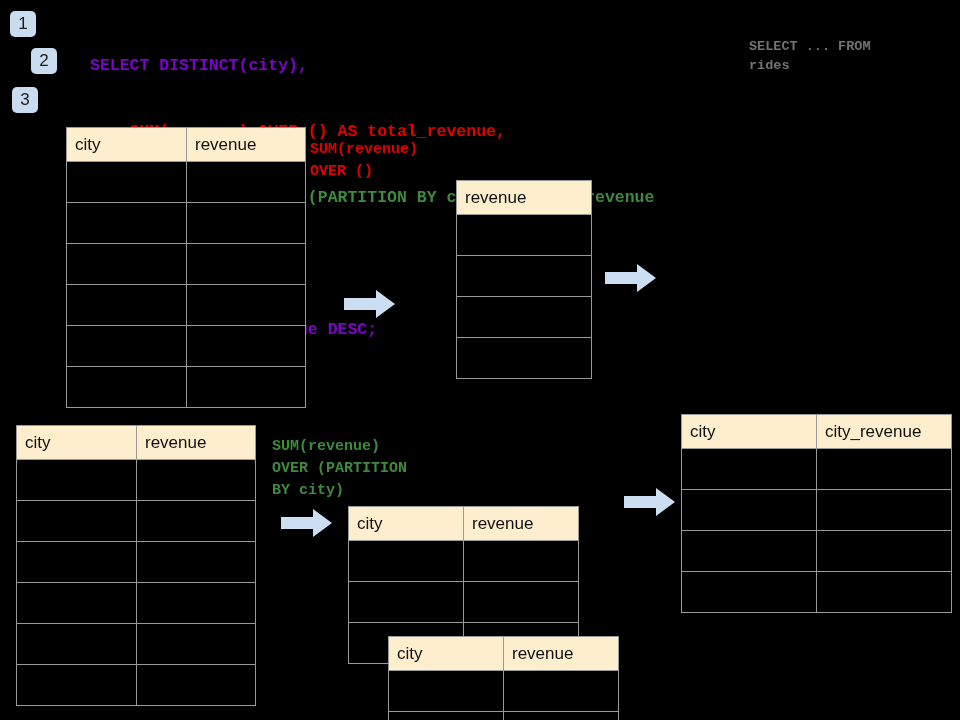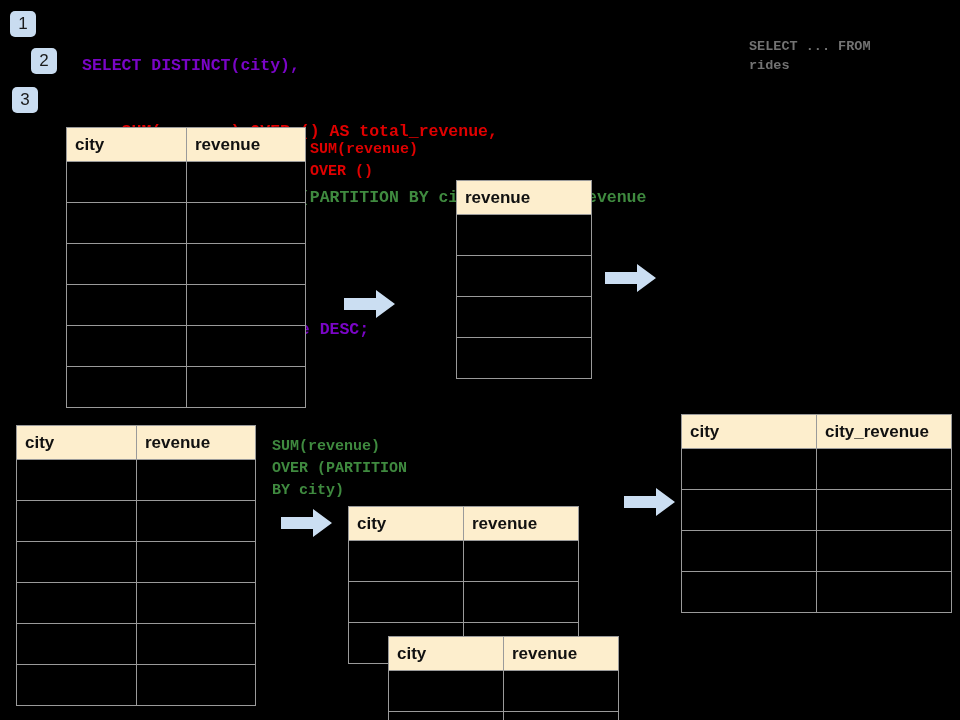--- a/index.html
+++ b/index.html
@@ -34,21 +34,21 @@
   
   .sql-block {
     position: absolute;
     font-family: "Liberation Mono", monospace;
     font-size: 16.5px;
     line-height: 22px;
     white-space: pre;
     letter-spacing: 0px;
     font-weight: bold;
   }
-  .sql-line { white-space: pre; }
+  .sql-line { white-space: pre; margin-left: 8px; }
   .c-purple { color: #7a05c6; }
   .c-red    { color: #e00000; }
   .c-green  { color: #3f8a3f; }
 
   .note {
     position: absolute;
     font-family: "Liberation Mono", monospace;
     font-size: 15px;
     line-height: 22px;
     white-space: pre;
@@ -73,21 +73,21 @@
   }
   .tbl td, .tbl th {
     border: 1px solid #9a9a9a;
     padding: 0;
     margin: 0;
   }
   .tbl th {
     background: #fdeecd;
     color: #111111;
     font-family: "Liberation Sans", sans-serif;
-    font-weight: bold;
+    font-weight: normal;
     font-size: 17px;
     text-align: left;
     padding: 0 0 0 8px;
     height: 34px;
     box-sizing: border-box;
   }
   .tbl td {
     background: #000000;
     height: 41px;
     box-sizing: border-box;

